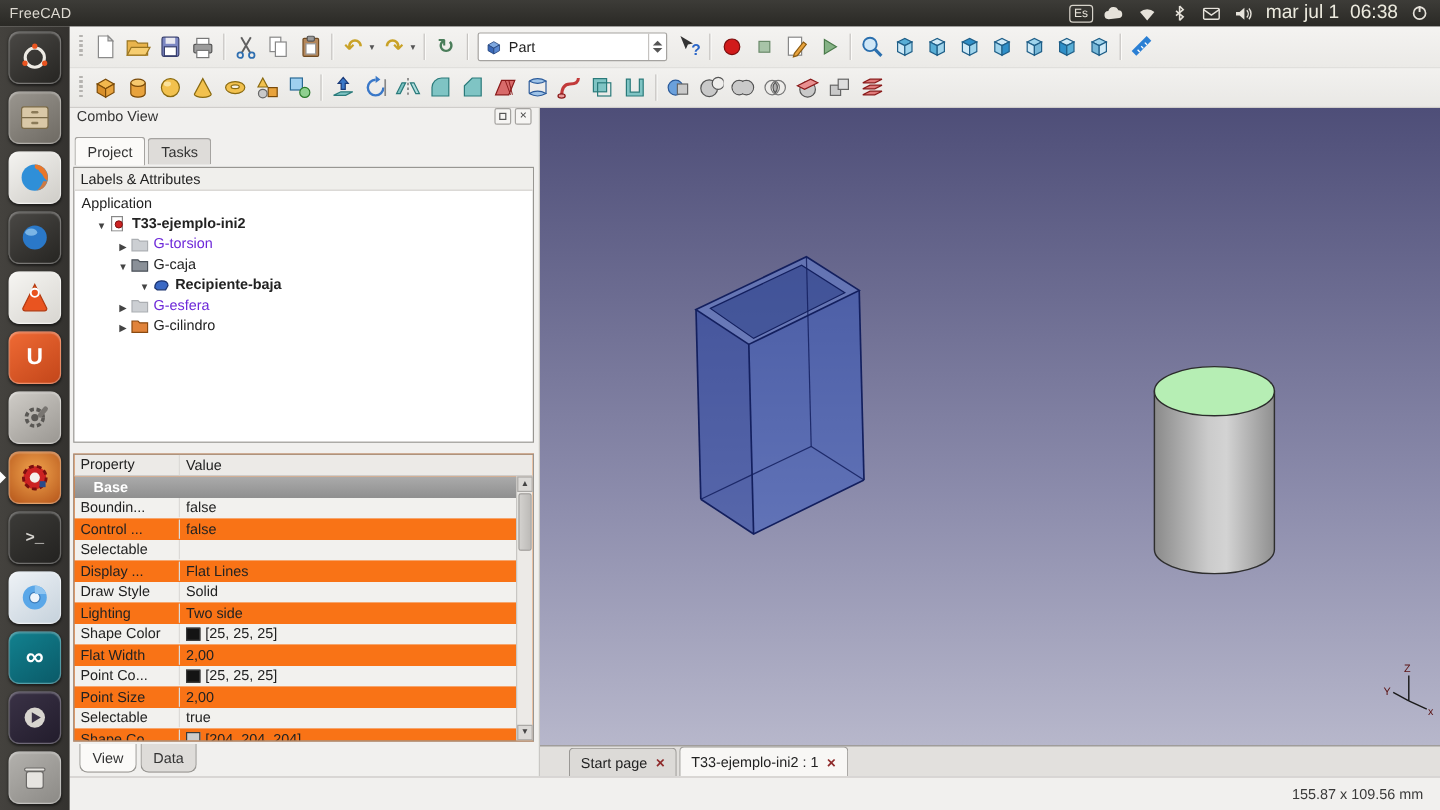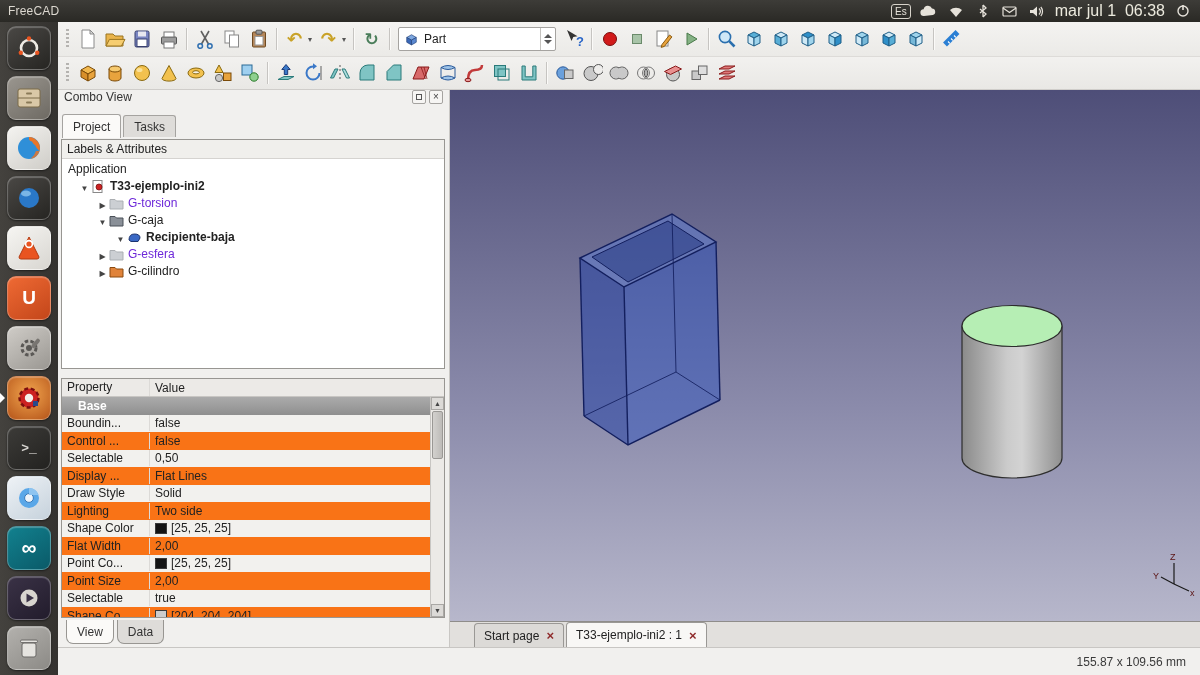--- a/index.html
+++ b/index.html
@@ -629,21 +629,20 @@
           <div class="prow alt">
               <span class="pcell1">Boundin...</span>
               <span class="pcell2">false</span>
             </div>
           <div class="prow">
               <span class="pcell1">Control ...</span>
               <span class="pcell2">false</span>
             </div>
           <div class="prow alt">
               <span class="pcell1">Selectable</span>
-              <span class="pcell2">0,50</span>
             </div>
           <div class="prow">
               <span class="pcell1">Display ...</span>
               <span class="pcell2">Flat Lines</span>
             </div>
           <div class="prow alt">
               <span class="pcell1">Draw Style</span>
               <span class="pcell2">Solid</span>
             </div>
           <div class="prow">

